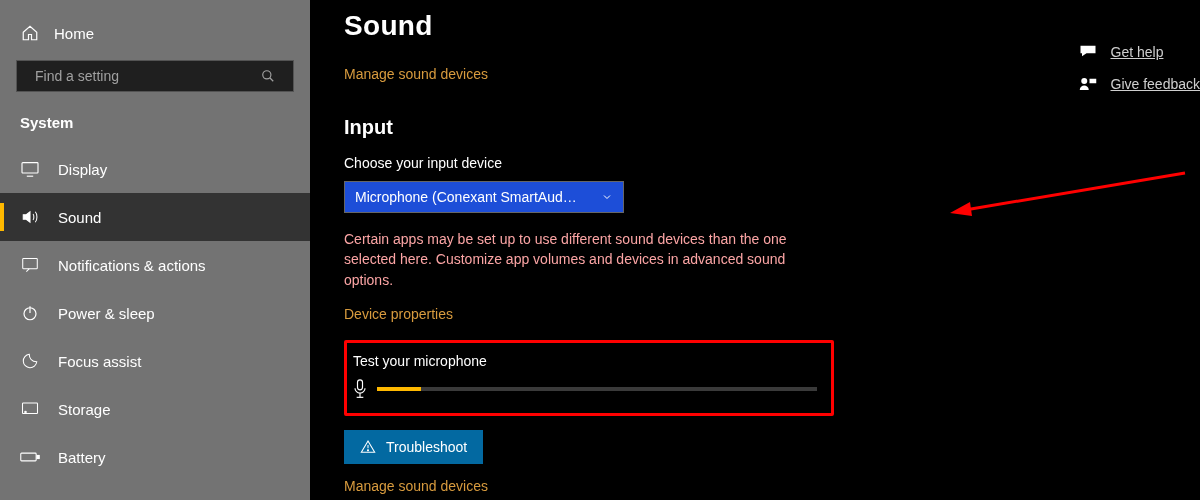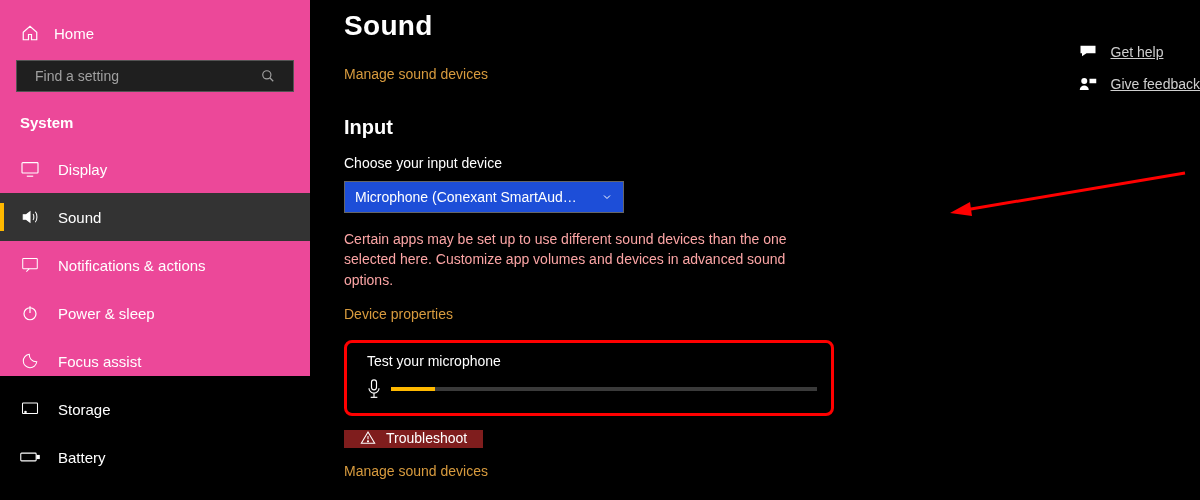--- a/index.html
+++ b/index.html
@@ -7,22 +7,22 @@
   body {
     font-family: "Segoe UI", Arial, sans-serif;
     background: #000;
     color: #fff;
     display: flex;
     font-size: 14px;
   }
   
   .sidebar {
     width: 310px;
-    height: 376px;
-    background: #ec4899;
+    height: 500px;
+    background: #737373;
     padding-top: 18px;
     flex-shrink: 0;
   }
   .home-row {
     display: flex;
     align-items: center;
     gap: 14px;
     padding: 6px 20px 14px 20px;
     font-size: 15px;
   }
@@ -101,38 +101,38 @@
     color: #fca5a5;
     font-size: 14px;
     line-height: 1.45;
     max-width: 450px;
     margin-top: 16px;
   }
   .props-link { margin-top: 16px; }
   .test-block {
     margin-top: 18px;
     border: 3px solid #ff0000;
-    border-radius: 8px;
+    border-radius: 2px;
     width: 490px;
-    padding: 10px 14px 14px 20px;
+    padding: 10px 14px 14px 6px;
   }
   .test-label { font-size: 14px; margin-bottom: 10px; }
   .mic-row { display:flex; align-items:center; gap:10px; }
   .level-bar {
     flex:1; height:4px; background:#3a3a3a; position:relative;
   }
   .level-fill { position:absolute; left:0; top:0; bottom:0; width:44px; background:#ffb900; }
   .troubleshoot {
     margin-top: 14px;
     display:inline-flex;
-    align-items:flex-start;
+    align-items:center;
     gap:10px;
-    height:18px;
+    height:34px;
     padding: 0 16px;
-    background:#7f1d1d;
+    background:#0369a1;
     font-size:14px;
   }
   .manage2 { margin-top: 14px; }
   
   .help-panel {
     position:absolute;
     top: 44px;
     right: 0;
     font-size:14px;
   }

